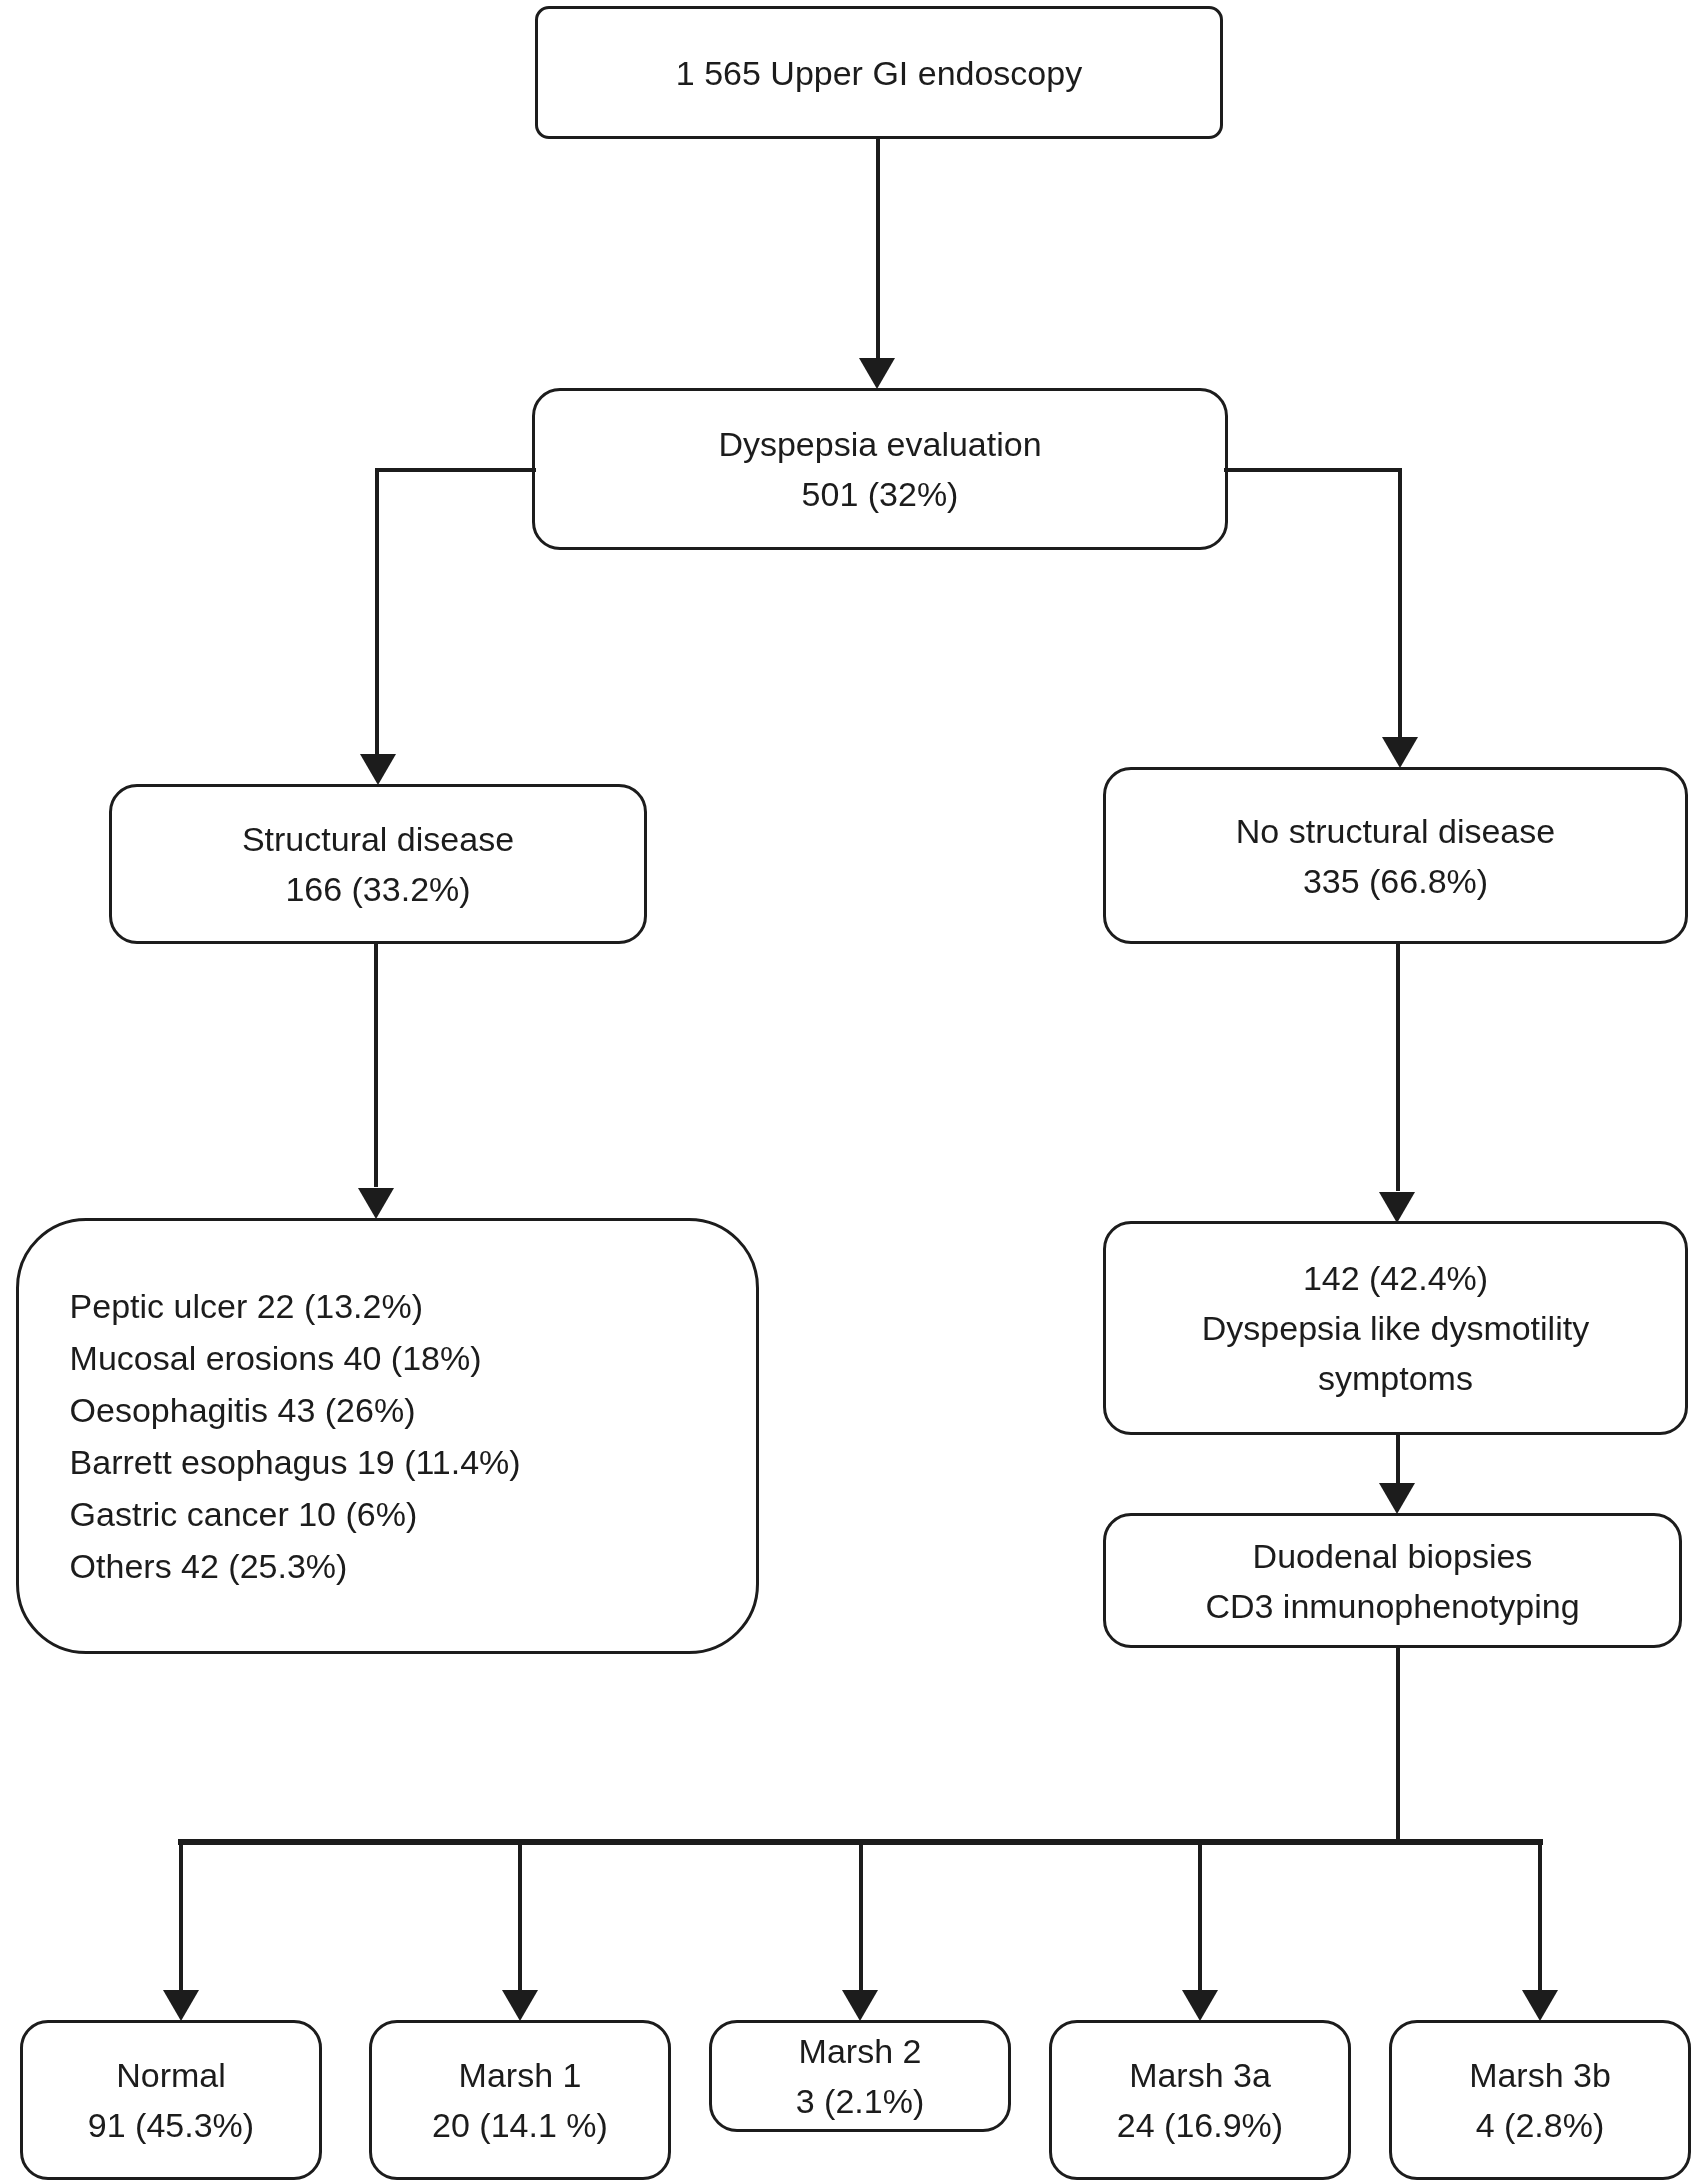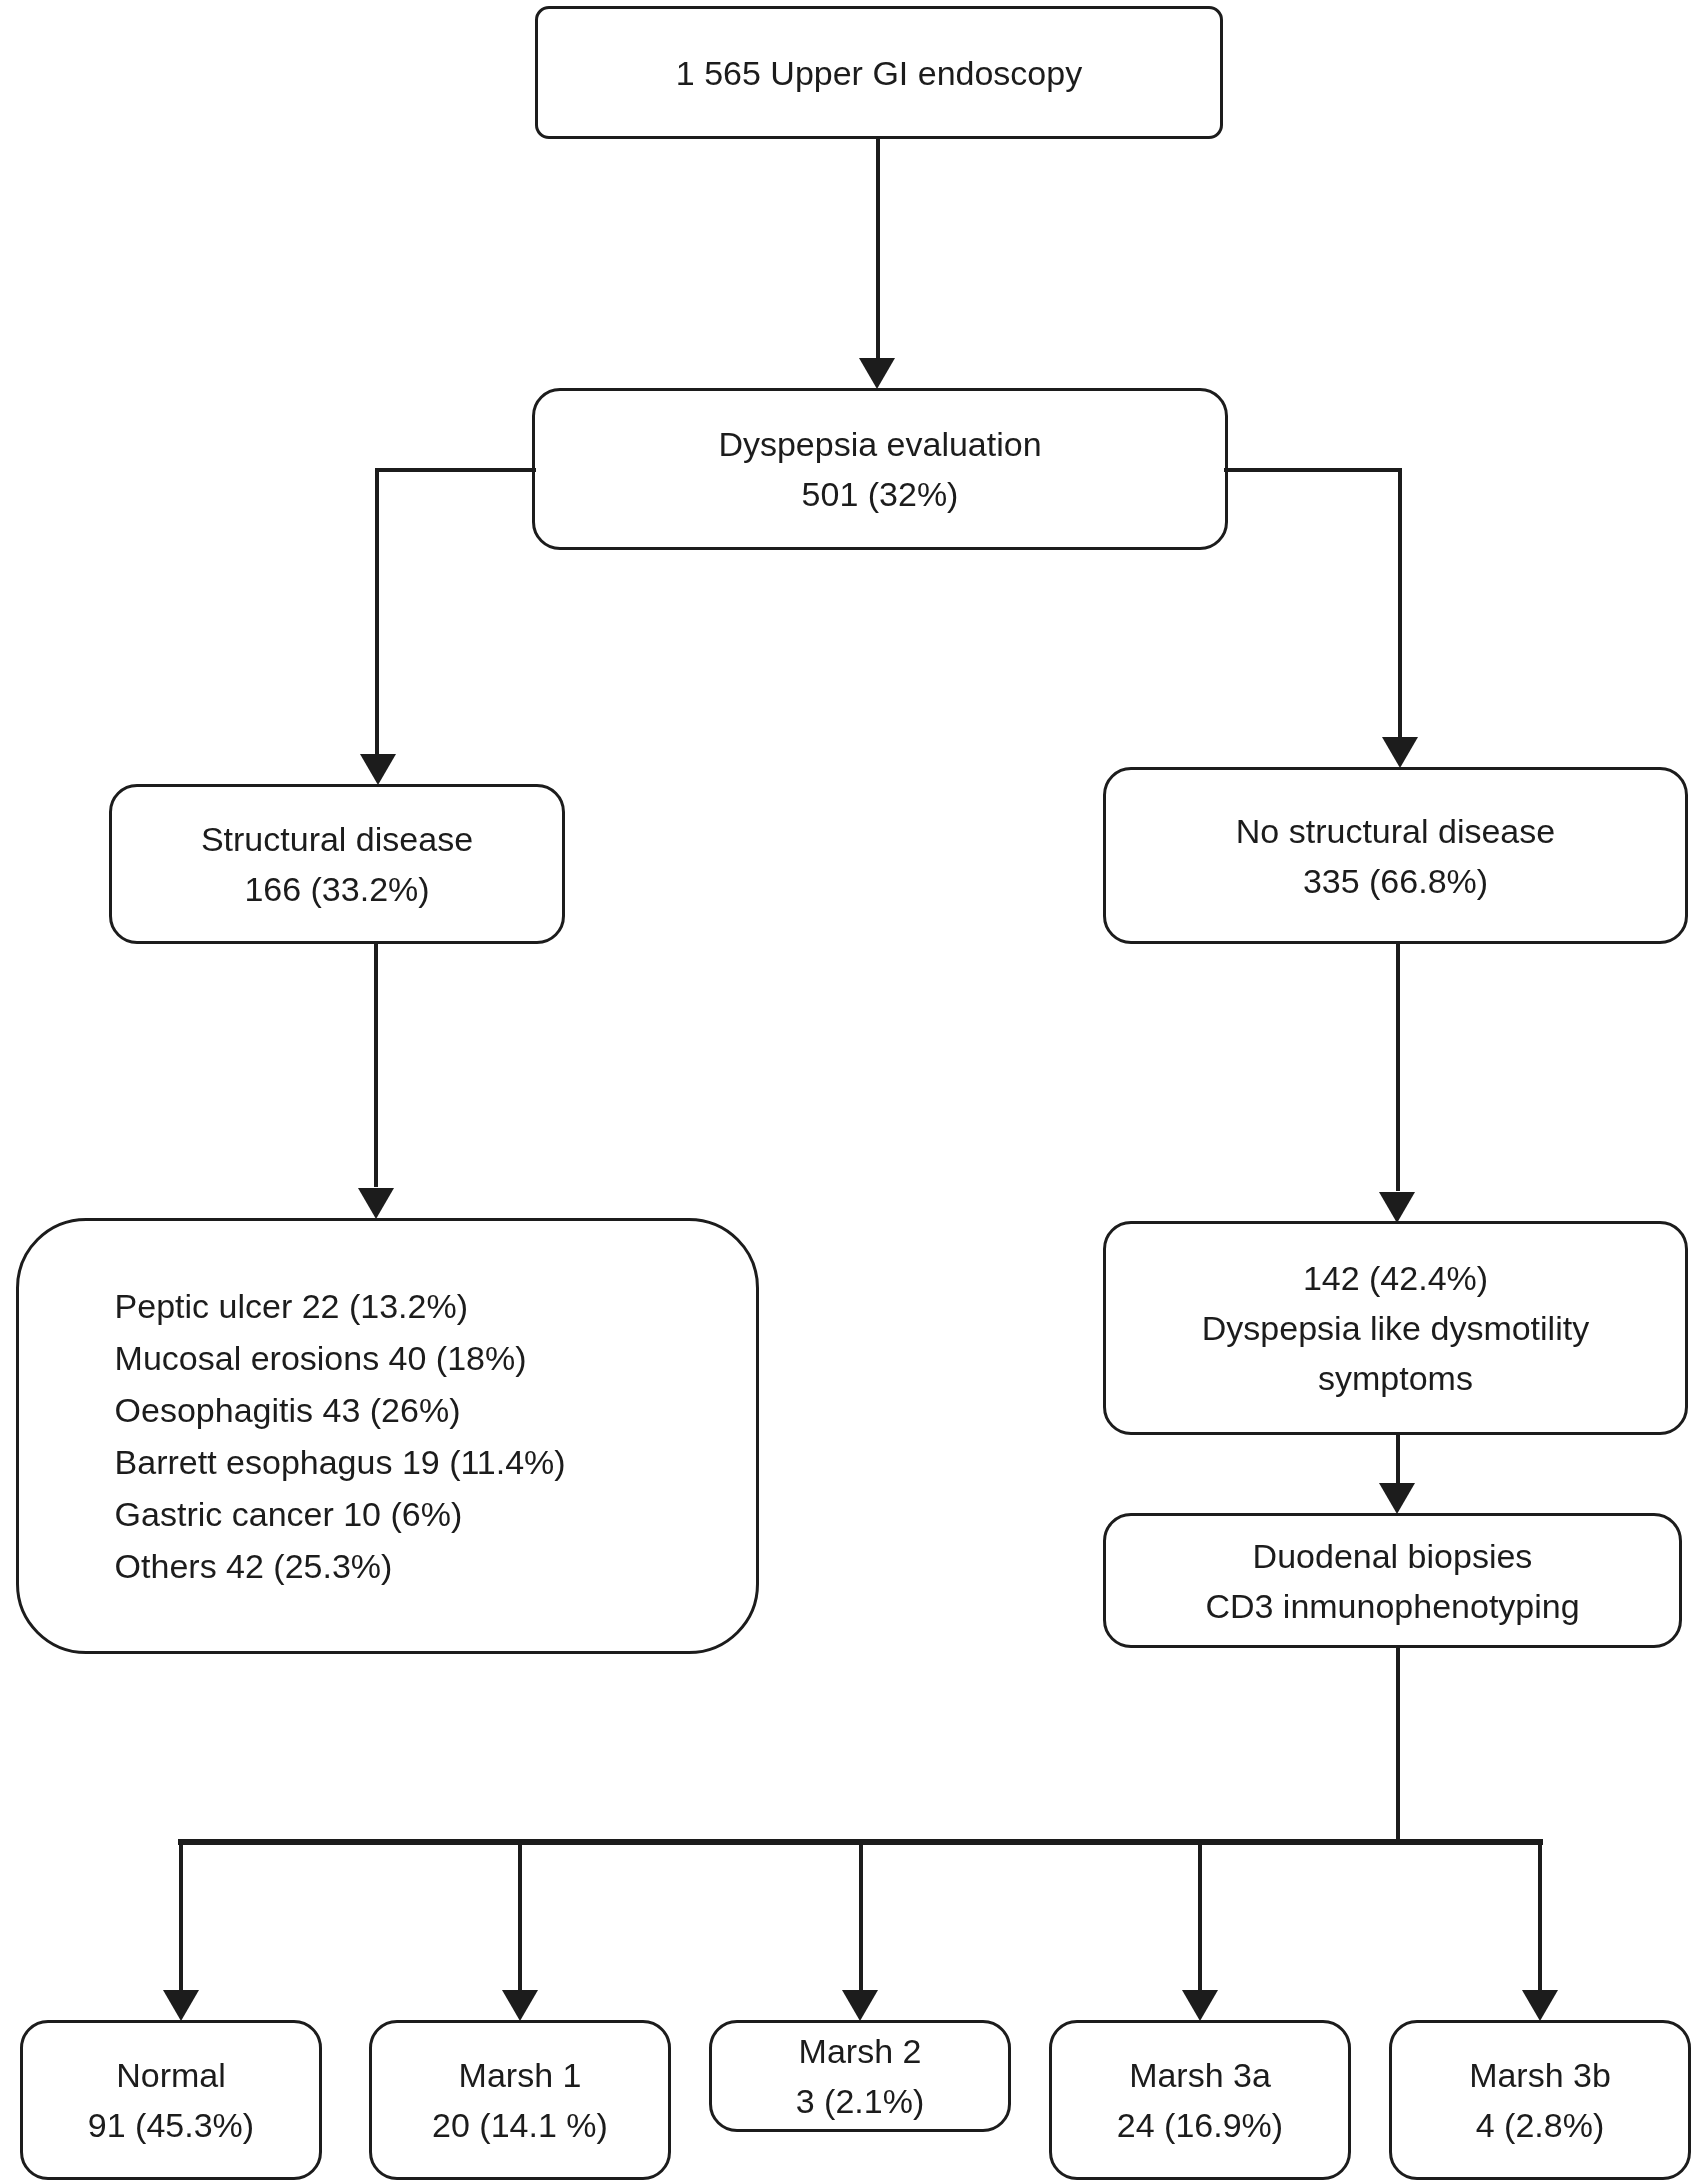--- a/index.html
+++ b/index.html
@@ -24,21 +24,21 @@
     font-size: 34px;
     line-height: 50px;
     color: #1c1c1c;
   }
   .node.round-sm { border-radius: 14px; }
   .node.round-md { border-radius: 28px; }
   .node.round-lg { border-radius: 70px; }
   .node.left-align {
     align-items: flex-start;
     text-align: left;
-    padding-left: 96px;
+    padding-left: 51px;
     padding-right: 23.5px;
     line-height: 52px;
   }
   .vline { position: absolute; width: 3.9px; background: #1c1c1c; }
   .hline { position: absolute; height: 3.9px; background: #1c1c1c; }
   .rail  { position: absolute; height: 6.3px; background: #1c1c1c; }
   .arrow {
     position: absolute;
     width: 0; height: 0;
     border-left: 18px solid transparent;
@@ -53,21 +53,21 @@
 
   <div class="node round-sm" style="left:535px; top:6.3px; width:688px; height:133px;">
     <div>1 565 Upper GI endoscopy</div>
   </div>
 
   <div class="node round-md" style="left:532px; top:388px; width:696px; height:162px;">
     <div>Dyspepsia evaluation</div>
     <div>501 (32%)</div>
   </div>
 
-  <div class="node round-md" style="left:109px; top:784px; width:456px; height:160px;">
+  <div class="node round-md" style="left:109px; top:784px; width:538px; height:160px;">
     <div>Structural disease</div>
     <div>166 (33.2%)</div>
   </div>
 
   <div class="node round-md" style="left:1103px; top:767px; width:585px; height:177px;">
     <div>No structural disease</div>
     <div>335 (66.8%)</div>
   </div>
 
   <div class="node round-lg left-align" style="left:15.6px; top:1218px; width:743px; height:436px;">

